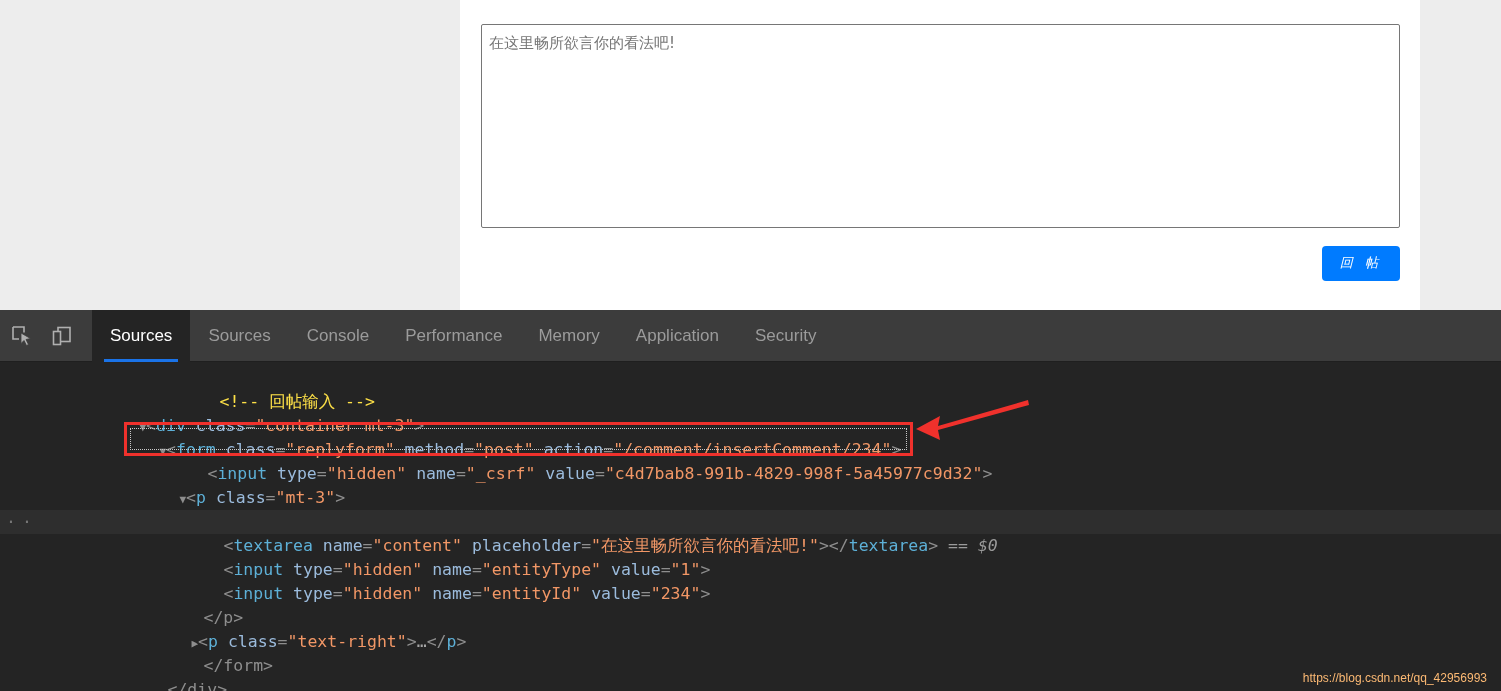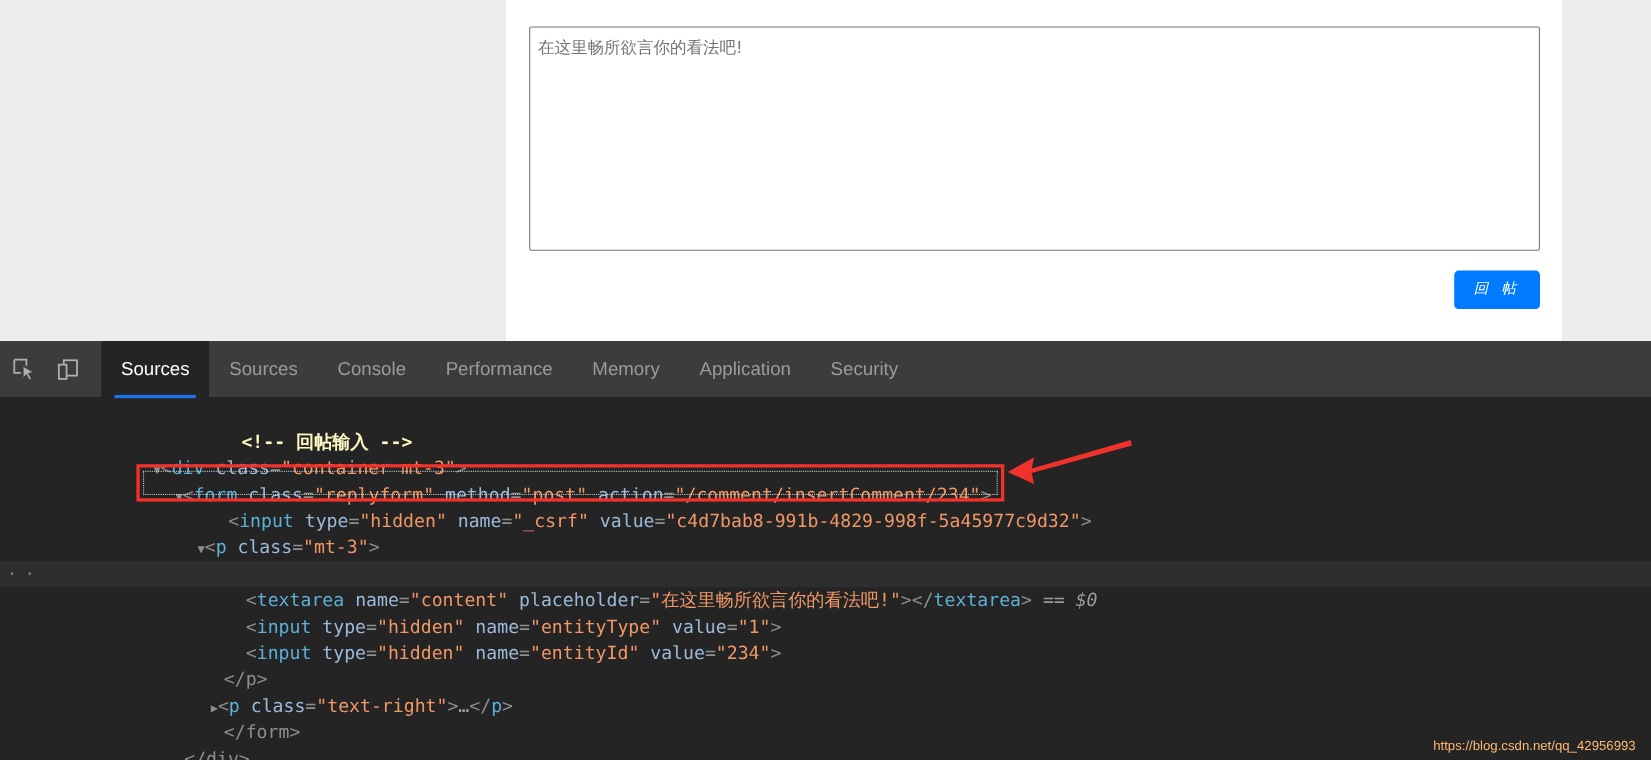--- a/index.html
+++ b/index.html
@@ -132,21 +132,21 @@
     letter-spacing: 6px;
   }
   .tw {           
     color: #8e8e8e;
     font-size: 11px;
   }
   .tag   { color: #5db0d7; }
   .attr  { color: #9bbbdc; }
   .val   { color: #f29766; }
   .punct { color: #8e8e8e; }
-  .cmt   { color: #fef9c3; font-weight: bold; }
+  .cmt   { color: #fde047; }
   .dollar{ color: #9b9b9b; font-style: italic; }
   .txtl  { color: #a5a5a5; }
 
   
   .anno-box {
     position: absolute;
     left: 124px; top: 422px;
     width: 789px; height: 34px;
     border: 3px solid #f0312c;
     box-sizing: border-box;

